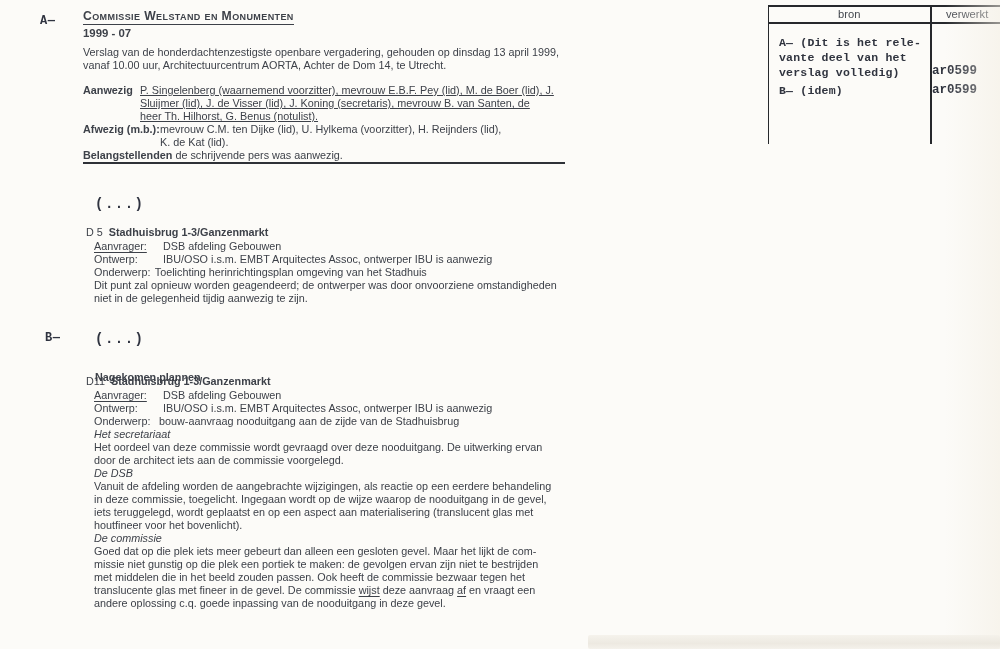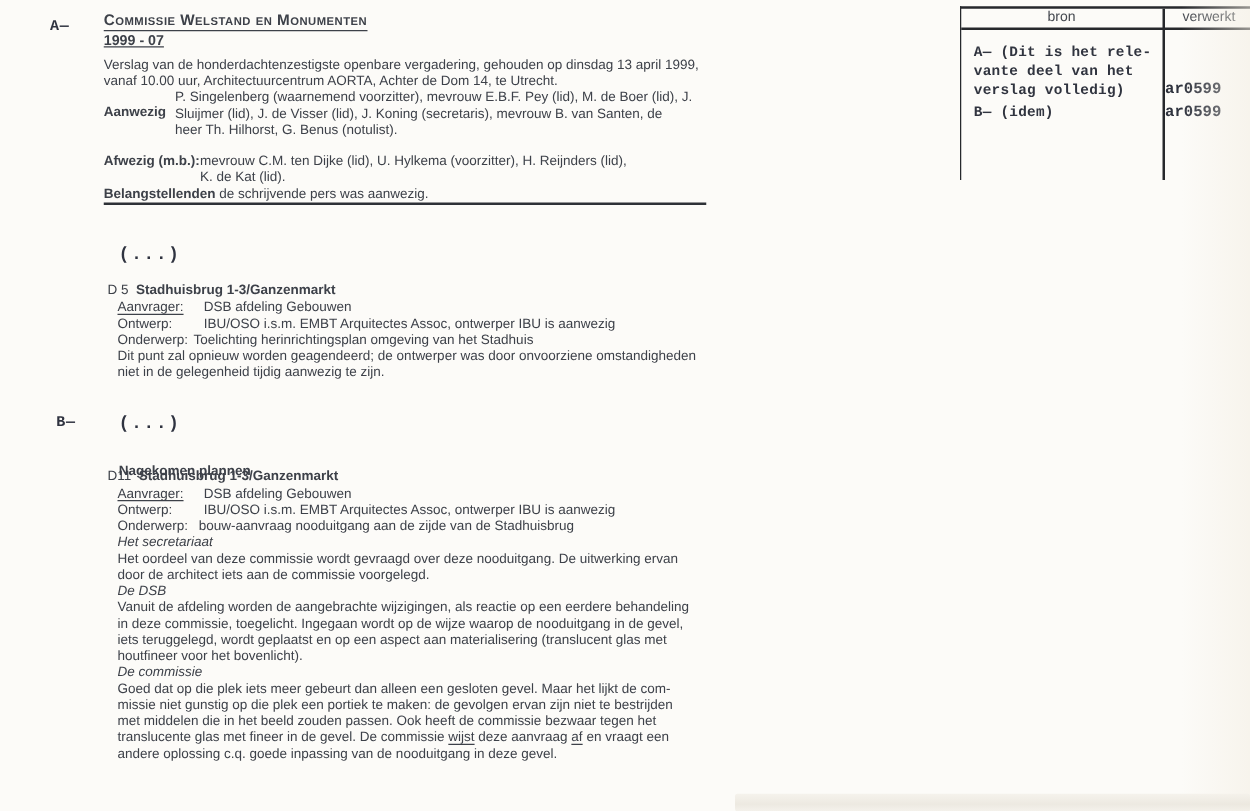--- a/index.html
+++ b/index.html
@@ -55,30 +55,30 @@
   .scan-edge{left:945px;top:0;width:55px;height:649px;
     background:linear-gradient(90deg,rgba(246,242,233,0) 0%,rgba(243,238,227,.55) 100%);}
 </style>
 </head>
 <body>
 
 <div class="abs marker" style="left:40px;top:14px;">A—</div>
 
 <div class="abs" style="left:83px;top:9px;">
   <div class="doc-title">Commissie Welstand en Monumenten</div>
-  <div class="doc-number" style="margin-top:2px;text-decoration:underline;">1999 - 07</div>
+  <div class="doc-number" style="margin-top:2px;">1999 - 07</div>
 </div>
 
 <div class="abs" style="left:83px;top:46px;">
   <div class="line">Verslag van de honderdachtenzestigste openbare vergadering, gehouden op dinsdag 13 april 1999,</div>
   <div class="line">vanaf 10.00 uur, Architectuurcentrum AORTA, Achter de Dom 14, te Utrecht.</div>
 </div>
 
 <div class="abs att-label" style="left:83px;top:84px;">Aanwezig</div>
-<div class="abs" style="left:140px;top:72px;">
+<div class="abs" style="left:140px;top:84px;text-decoration:underline;">
   <div class="line">P. Singelenberg (waarnemend voorzitter), mevrouw E.B.F. Pey (lid), M. de Boer (lid), J.</div>
   <div class="line">Sluijmer (lid), J. de Visser (lid), J. Koning (secretaris), mevrouw B. van Santen, de</div>
   <div class="line">heer Th. Hilhorst, G. Benus (notulist).</div>
 </div>
 
 <div class="abs att-label" style="left:83px;top:123px;">Afwezig (m.b.):</div>
 <div class="abs" style="left:140px;top:123px;margin-left:20px;">
   <div class="line">mevrouw C.M. ten Dijke (lid),  U. Hylkema (voorzitter), H. Reijnders (lid),</div>
   <div class="line">K. de Kat (lid).</div>
 </div>

